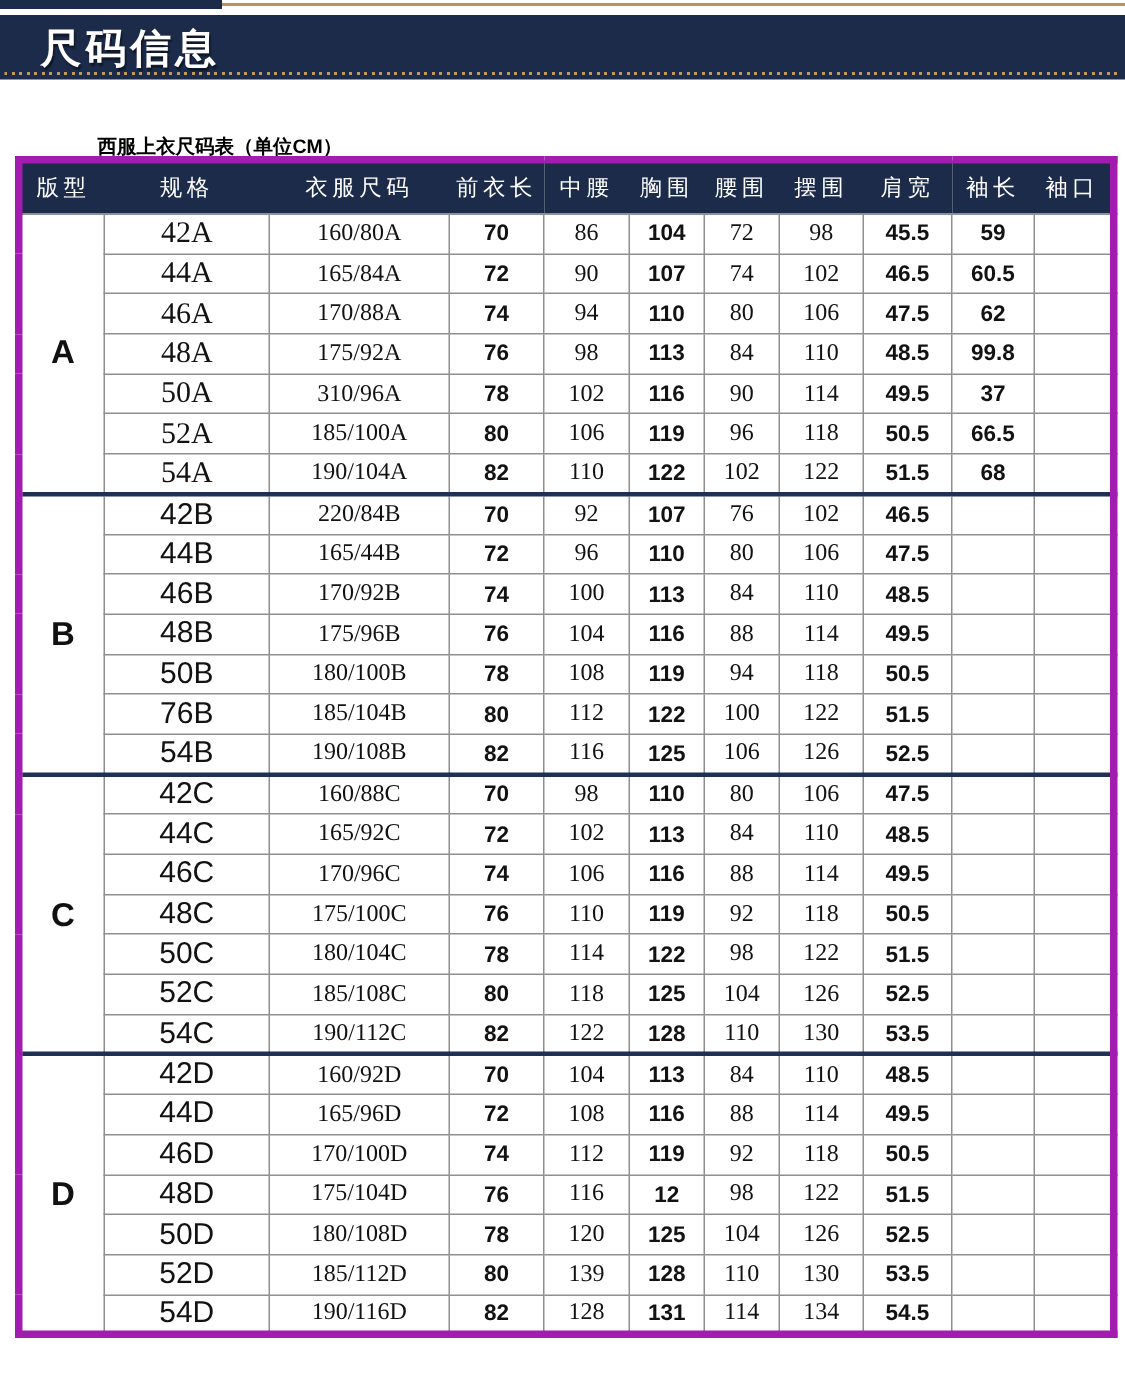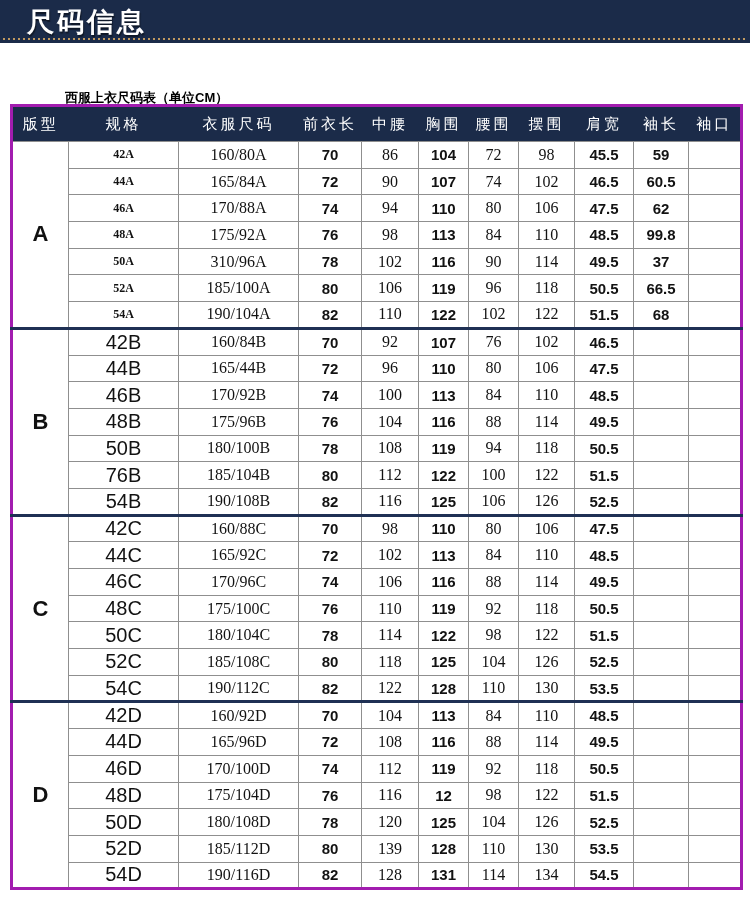--- a/index.html
+++ b/index.html
@@ -17,21 +17,21 @@
   .top-area { position: relative; }
   .gold-line {
     position: absolute; top: 2px; left: 0; right: 0; height: 2px;
     background: #bd9354;
   }
   .corner-tab {
     position: absolute; top: 0; left: 0; width: 148px; height: 6px;
     background: #1b2b49;
   }
   .banner {
-    position: absolute; top: 0; left: 0; right: 0; height: 43px;
+    position: absolute; top: 10px; left: 0; right: 0; height: 43px;
     background: #1b2b49;
     display: flex; align-items: center;
     padding-left: 27px;
   }
   .banner-title {
     color: #ffffff;
     font-size: 27px;
     font-weight: bold;
     letter-spacing: 3px;
     text-shadow: 1px 2px 1px rgba(0,0,0,0.45);
@@ -52,21 +52,21 @@
     margin-top: 12px;
   }
 
   
   .size-table {
     position: absolute;
     top: 104px; left: 10px;
     width: 730px;
     border-collapse: collapse;
     table-layout: fixed;
-    border: 3px solid #a21caf;
+    border: 5px solid #a21caf;
   }
   .size-table th {
     background: #1b2b49;
     color: #ffffff;
     font-weight: normal;
     font-size: 15px;
     height: 36px;
     letter-spacing: 3px;
     padding: 0;
   }
@@ -95,22 +95,22 @@
     font-size: 16px;
   }
   td.c2, td.c4, td.c7, td.c8 {
     font-family: "Liberation Sans", sans-serif;
     font-weight: bold;
     font-size: 15px;
   }
   td.c0 { font-size: 20px; }
   tbody[data-type="A"] td.c0 {
     font-family: "Liberation Serif", serif;
-    font-weight: bold;
-    font-size: 12px;
+    font-weight: normal;
+    font-size: 20px;
     margin-top: 10px;
   }
 </style>
 </head>
 <body>
 
 <div class="top-area">
   <div class="gold-line"></div>
   <div class="corner-tab"></div>
   <div class="banner">
@@ -235,21 +235,21 @@
         <td class="c6">122</td>
         <td class="c7">51.5</td>
         <td class="c8">68</td>
         <td class="c9"></td>
       </tr>
     </tbody>
     <tbody data-type="B" class="sep">
       <tr>
         <td class="type-cell" rowspan="7">B</td>
         <td class="c0">42B</td>
-        <td class="c1">160/84B</td>
+        <td class="c1">220/84B</td>
         <td class="c2">70</td>
         <td class="c3">92</td>
         <td class="c4">107</td>
         <td class="c5">76</td>
         <td class="c6">102</td>
         <td class="c7">46.5</td>
         <td class="c8"></td>
         <td class="c9"></td>
       </tr>
       <tr>

